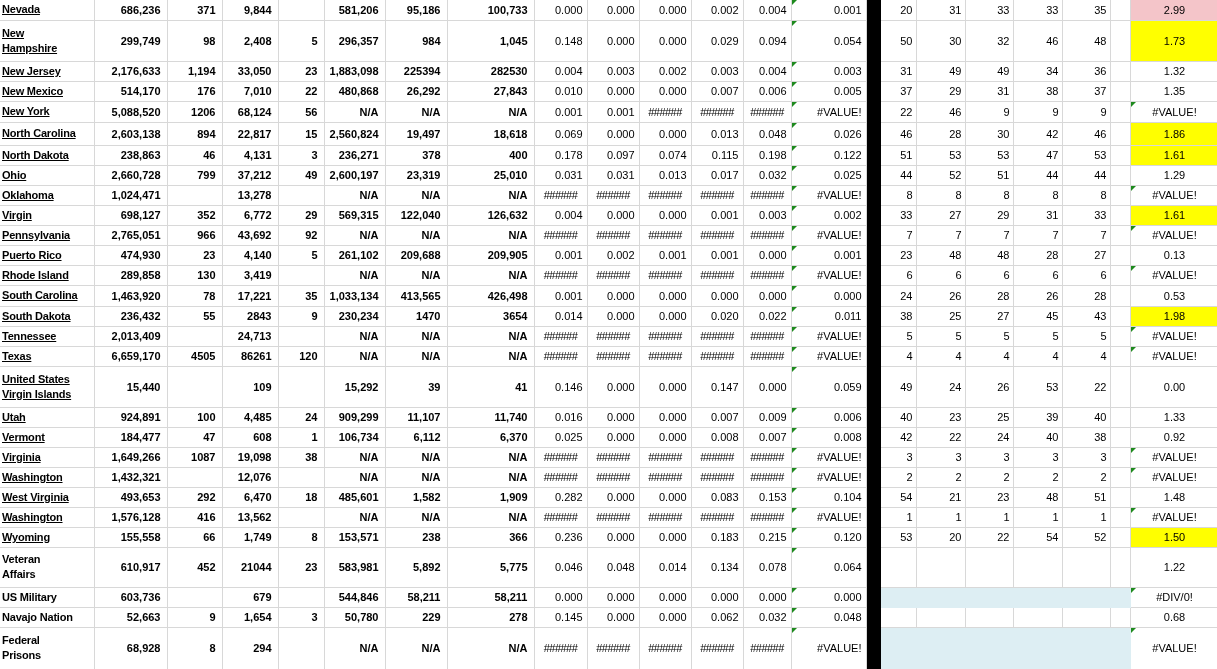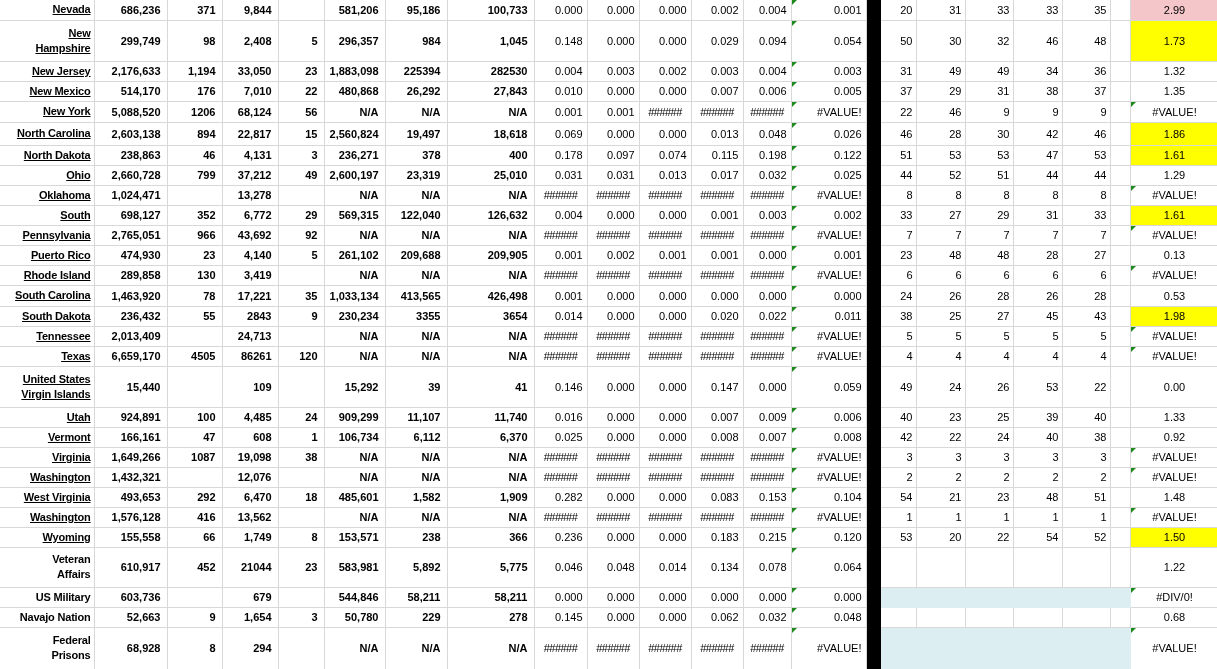--- a/index.html
+++ b/index.html
@@ -8,21 +8,21 @@
     background:#fff; font-family:"Liberation Sans", sans-serif;
   }
   table.grid { border-collapse:collapse; table-layout:fixed; width:1219px; }
   td {
     position:relative; box-sizing:border-box;
     font-size:11px; color:#000; padding:0 3px;
     border-right:1px solid #D8D8D8; border-bottom:1px solid #D8D8D8;
     overflow:hidden; white-space:nowrap; vertical-align:middle;
   }
   td.state {
-    text-align:right; font-weight:bold; white-space:pre; line-height:1.35;
+    text-align:left; font-weight:bold; white-space:pre; line-height:1.35;
     letter-spacing:-0.2px; padding-left:2px;
   }
   td.state.under { text-decoration:underline; }
   td.bnum { font-weight:bold; text-align:right; padding-right:6px; }
   td.dec  { text-align:right; padding-right:4px; }
   td.hash { text-align:center; padding:0 1px; letter-spacing:-0.5px; }
   td.rank { text-align:right; padding-right:3px; }
   td.ucol { text-align:center; }
   td.black { background:#000; border-color:#000; }
   td.blue  { background:#DDEEF3; border-color:#DDEEF3; }
@@ -274,21 +274,21 @@
           <td class="black"></td>
           <td class="rank">8</td>
           <td class="rank">8</td>
           <td class="rank">8</td>
           <td class="rank">8</td>
           <td class="rank">8</td>
           <td class="rank"></td>
           <td class="ucol tri">#VALUE!</td>
         </tr>
         <tr style="height: 20px;">
-          <td class="state under">South</td>
+          <td class="state under">Virgin</td>
           <td class="bnum">698,127</td>
           <td class="bnum">352</td>
           <td class="bnum">6,772</td>
           <td class="bnum">29</td>
           <td class="bnum">569,315</td>
           <td class="bnum">122,040</td>
           <td class="bnum">126,632</td>
           <td class="dec">0.004</td>
           <td class="dec">0.000</td>
           <td class="dec">0.000</td>
@@ -400,21 +400,21 @@
           <td class="rank"></td>
           <td class="ucol">0.53</td>
         </tr>
         <tr style="height: 20px;">
           <td class="state under">South Dakota</td>
           <td class="bnum">236,432</td>
           <td class="bnum">55</td>
           <td class="bnum">2843</td>
           <td class="bnum">9</td>
           <td class="bnum">230,234</td>
-          <td class="bnum">3355</td>
+          <td class="bnum">1470</td>
           <td class="bnum">3654</td>
           <td class="dec">0.014</td>
           <td class="dec">0.000</td>
           <td class="dec">0.000</td>
           <td class="dec">0.020</td>
           <td class="dec">0.022</td>
           <td class="dec tri">0.011</td>
           <td class="black"></td>
           <td class="rank">38</td>
           <td class="rank">25</td>
@@ -516,21 +516,21 @@
           <td class="rank">40</td>
           <td class="rank">23</td>
           <td class="rank">25</td>
           <td class="rank">39</td>
           <td class="rank">40</td>
           <td class="rank"></td>
           <td class="ucol">1.33</td>
         </tr>
         <tr style="height: 20px;">
           <td class="state under">Vermont</td>
-          <td class="bnum">166,161</td>
+          <td class="bnum">184,477</td>
           <td class="bnum">47</td>
           <td class="bnum">608</td>
           <td class="bnum">1</td>
           <td class="bnum">106,734</td>
           <td class="bnum">6,112</td>
           <td class="bnum">6,370</td>
           <td class="dec">0.025</td>
           <td class="dec">0.000</td>
           <td class="dec">0.000</td>
           <td class="dec">0.008</td>

